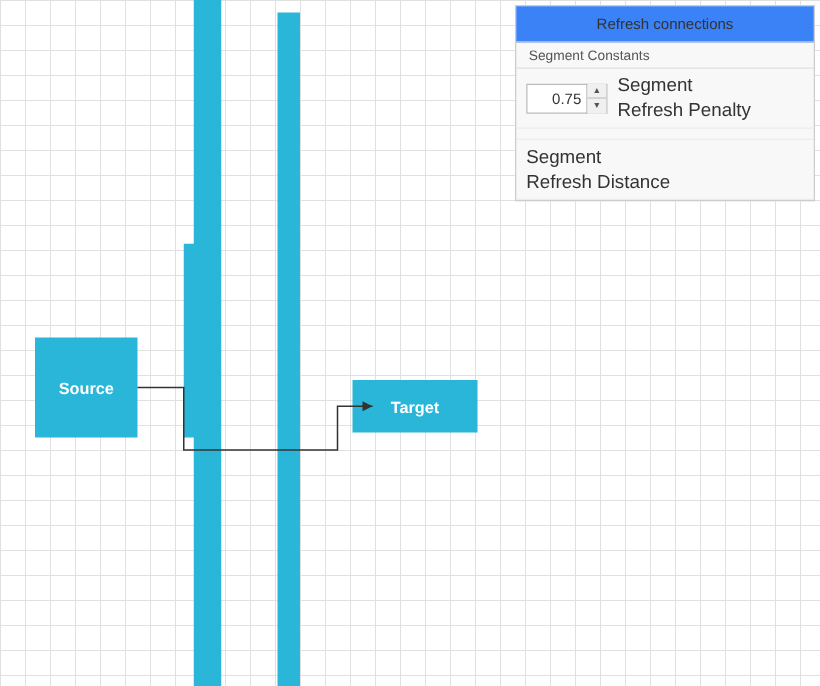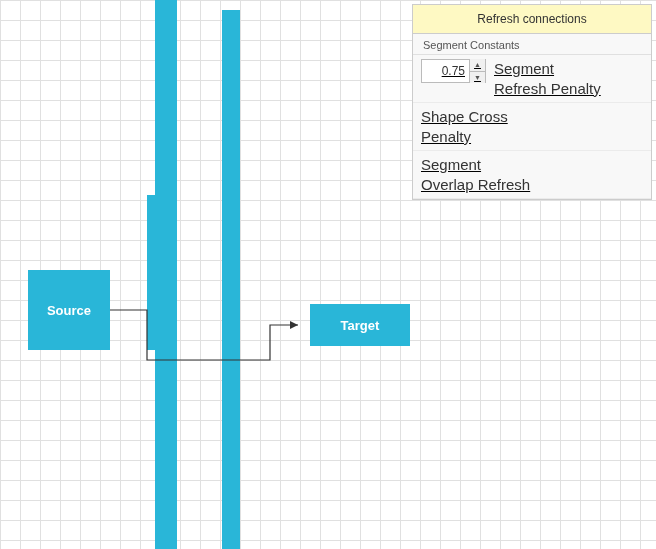--- a/index.html
+++ b/index.html
@@ -37,21 +37,21 @@
       display: flex;
       align-items: center;
       justify-content: center;
       color: #fff;
       font-size: 13px;
       font-weight: bold;
     }
 
     .shape-target {
       position: absolute;
-      left: 310px;
+      left: 282px;
       top: 304px;
       width: 100px;
       height: 42px;
       background-color: #29b6d8;
       display: flex;
       align-items: center;
       justify-content: center;
       color: #fff;
       font-size: 13px;
       font-weight: bold;
@@ -103,41 +103,41 @@
       right: 4px;
       width: 240px;
       background: #f8f8f8;
       border: 1px solid #ccc;
       padding: 0;
     }
 
     #refresh-btn {
       width: 100%;
       padding: 7px 10px;
-      background: #fef9c3;
+      background: #3b82f6;
       border: none;
       border-bottom: 1px solid #ccc;
       text-align: center;
       cursor: pointer;
       font-size: 12px;
       color: #333;
     }
 
     #diagram-constants-label {
       padding: 5px 10px 3px 10px;
       font-size: 11px;
       color: #555;
       border-bottom: 1px solid #e0e0e0;
     }
 
     .constant-row {
       display: flex;
+      align-items: center;
       padding: 4px 8px;
       border-bottom: 1px solid #ebebeb;
-      text-decoration: underline;
     }
 
     .constant-input-wrap {
       display: flex;
       align-items: center;
       border: 1px solid #bbb;
       background: #fff;
       width: 65px;
       height: 24px;
       margin-right: 8px;
@@ -227,26 +227,22 @@
       </div>
     </div>
     <div class="constant-label">
       <span>Segment</span><br>
       <span>Refresh Penalty</span>
     </div>
   </div>
 
   
   <div class="constant-row">
-    <div class="constant-label">
-      <span>Shape Cross</span><br>
-      <span>Penalty</span>
-    </div>
   </div>
 
   
   <div class="constant-row">
     <div class="constant-label">
       <span>Segment</span><br>
-      <span>Overlap Refresh</span>
+      <span>Refresh Distance</span>
     </div>
   </div>
 </div>
 
 </body></html>

